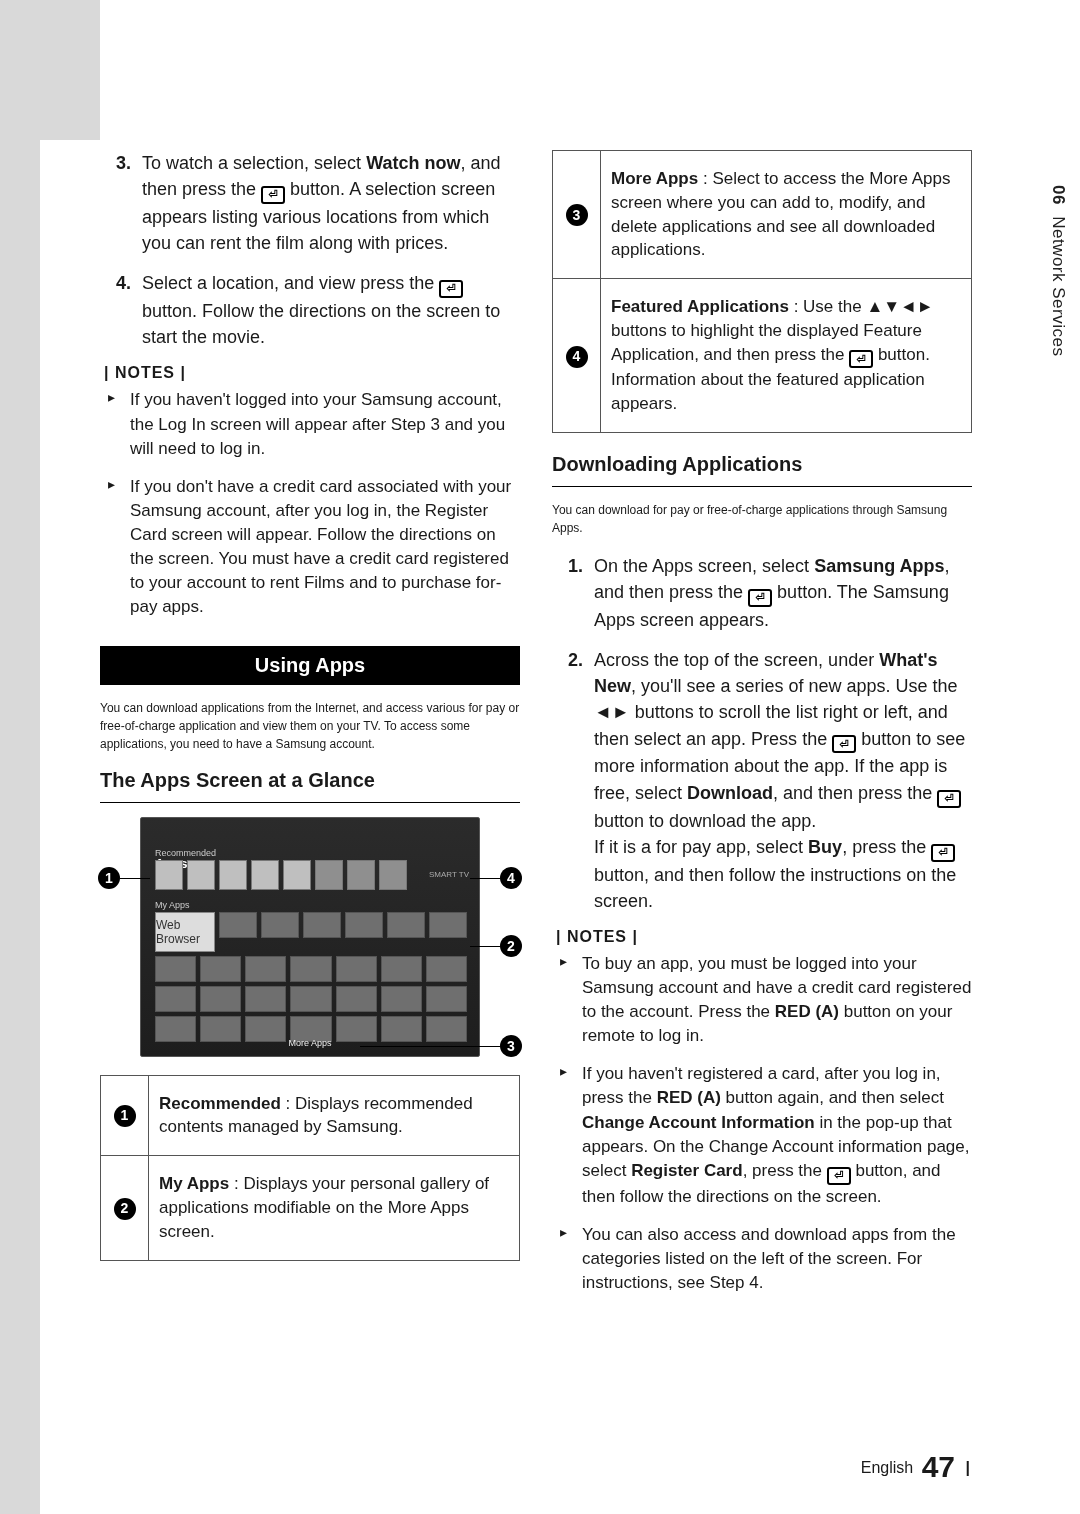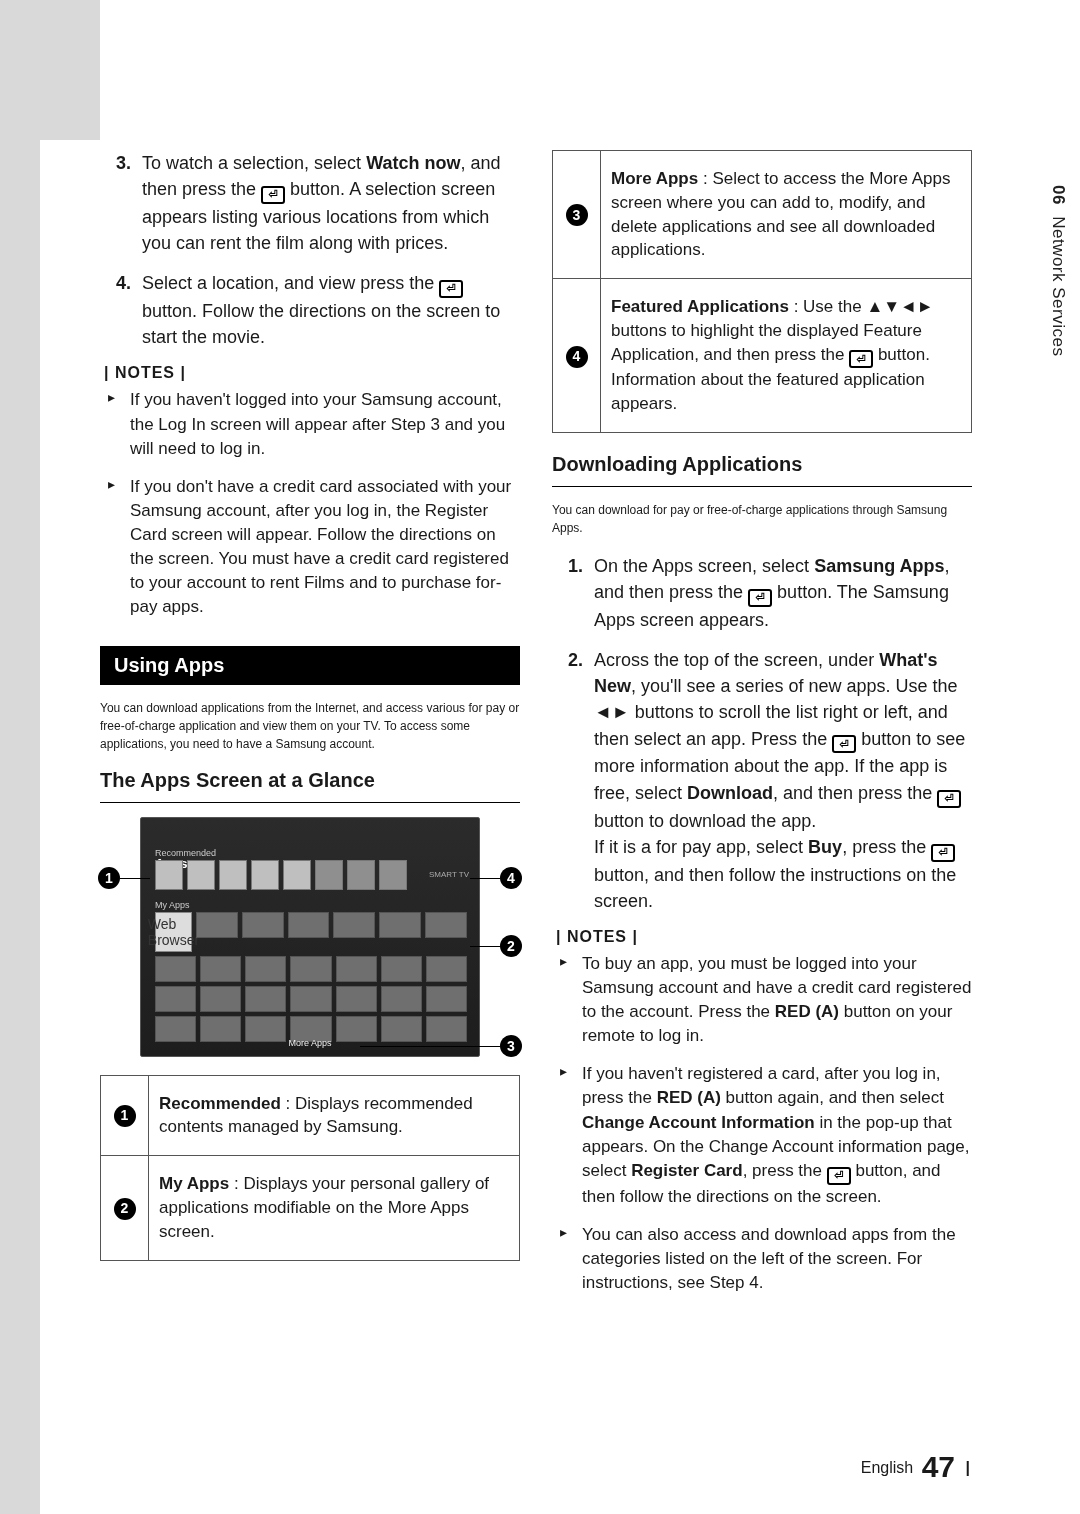--- a/index.html
+++ b/index.html
@@ -31,21 +31,21 @@
   ol.steps > li::marker { font-weight:700; }
   b { font-weight:700; }
 
   .notes-hdr { font-size:16px; font-weight:700; letter-spacing:1px; margin:10px 0 6px 4px; }
   ul.notes { margin:0; padding:0 0 0 28px; list-style:none; font-size:17px; line-height:1.42; }
   ul.notes > li { position:relative; margin-bottom:14px; padding-left:2px; }
   ul.notes > li::before { content:"▸"; position:absolute; left:-20px; top:0; font-size:14px; }
 
   .section-bar {
     background:#000; color:#fff; font-weight:700; font-size:20px;
-    padding:8px 14px; margin:26px 0 14px 0;
+    padding:8px 14px; margin:26px 0 14px 0;text-align:center;
   }
   .para { font-size:12px; line-height:1.5; margin:0 0 16px 0; }
   .sub-h { font-weight:700; font-size:20px; margin:14px 0 10px 0; }
   .rule { border:0; border-top:1px solid #000; margin:4px 0 14px 0; }
 
   
   .diagram-wrap { position:relative; margin:8px 0 18px 0; }
   .diagram {
     width:340px; height:240px; margin:0 auto;
     background:linear-gradient(#2b2b2b,#1d1d1d);
@@ -54,21 +54,21 @@
   }
   .diagram .title { position:absolute; left:14px; top:10px; color:#fff; font-size:13px; font-weight:600;margin-top:28px;}
   .diagram .rec-label { position:absolute; left:14px; top:30px; font-size:9px; color:#ccc;}
   .diagram .rec-row { position:absolute; left:14px; top:42px; display:flex; gap:4px; }
   .diagram .rec-row .tile { width:28px; height:30px; background:#bfbfbf; border:1px solid #777; }
   .diagram .rec-row .tile.d { background:#8f8f8f; }
   .diagram .myapps-label { position:absolute; left:14px; top:82px; font-size:9px; color:#ccc;}
   .diagram .grid { position:absolute; left:14px; top:94px; width:312px; }
   .diagram .grid .r { display:flex; gap:4px; margin-bottom:4px; }
   .diagram .grid .c { flex:1; height:26px; background:#6f6f6f; border:1px solid #555; }
-  .diagram .grid .big { width:37px; height:40px; background:#ddd; border:1px solid #888; display:flex; align-items:center; justify-content:center; font-size:14px; color:#333;}
+  .diagram .grid .big { width:60px; height:40px; background:#ddd; border:1px solid #888; display:flex; align-items:center; justify-content:center; font-size:12px; color:#333;}
   .diagram .moreapps { position:absolute; left:50%; bottom:8px; transform:translateX(-50%); font-size:9px; color:#eee;}
   .diagram .smart { position:absolute; right:10px; top:52px; font-size:8px; color:#aaa; }
 
   .callout { position:absolute; width:22px; height:22px; border-radius:50%; background:#000; color:#fff; font-weight:700; display:flex; align-items:center; justify-content:center; font-size:14px; }
   .lead { position:absolute; background:#000; height:1.5px; }
 
   
   table.desc { width:100%; border-collapse:collapse; font-size:17px; line-height:1.4; }
   table.desc td { border:1px solid #555; padding:16px 10px; vertical-align:middle;}
   table.desc td.n { width:48px; text-align:center; }

